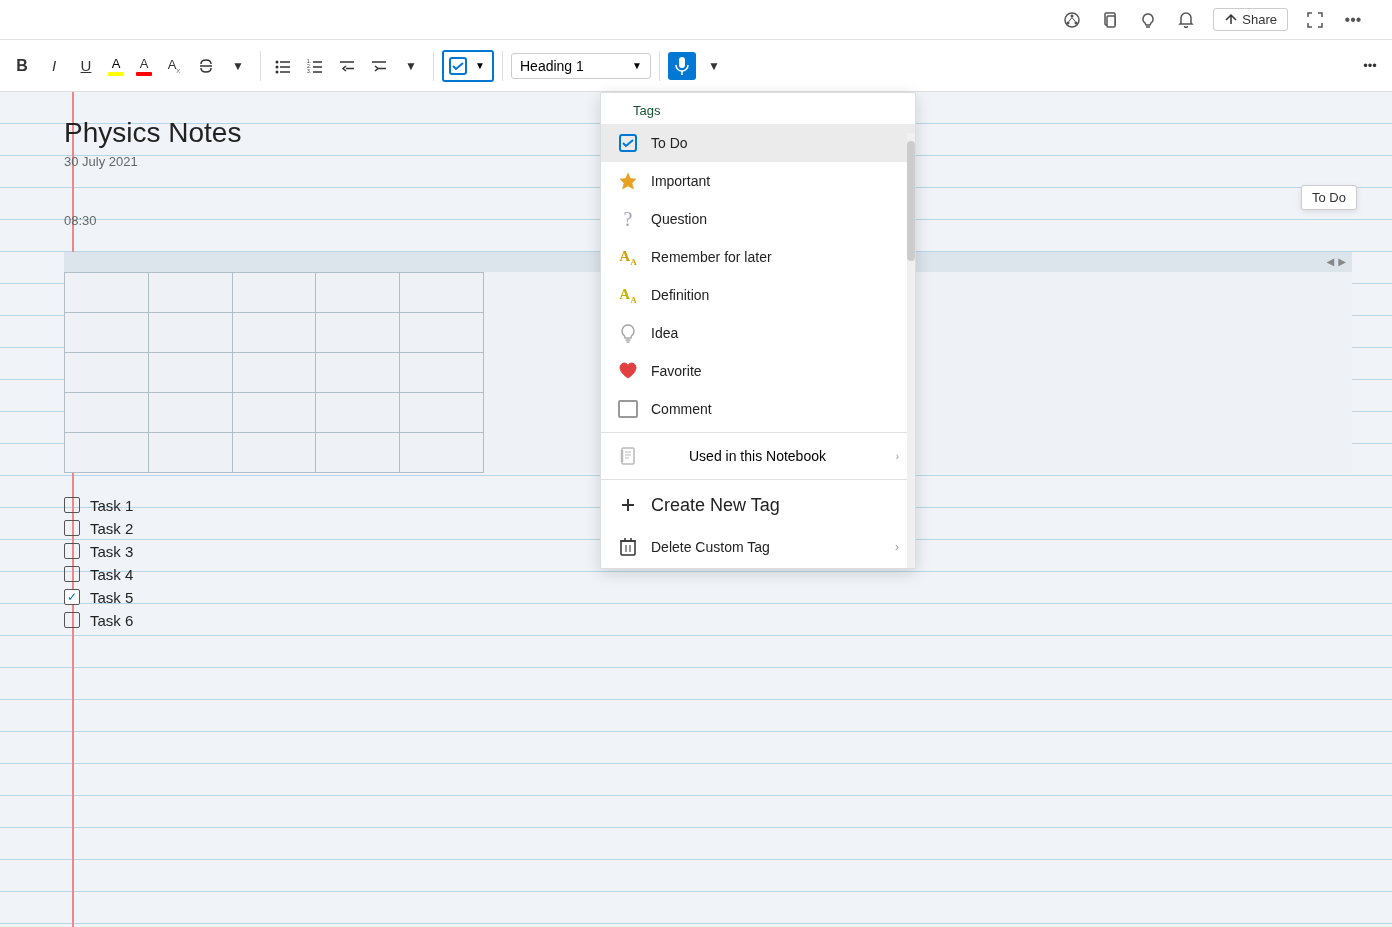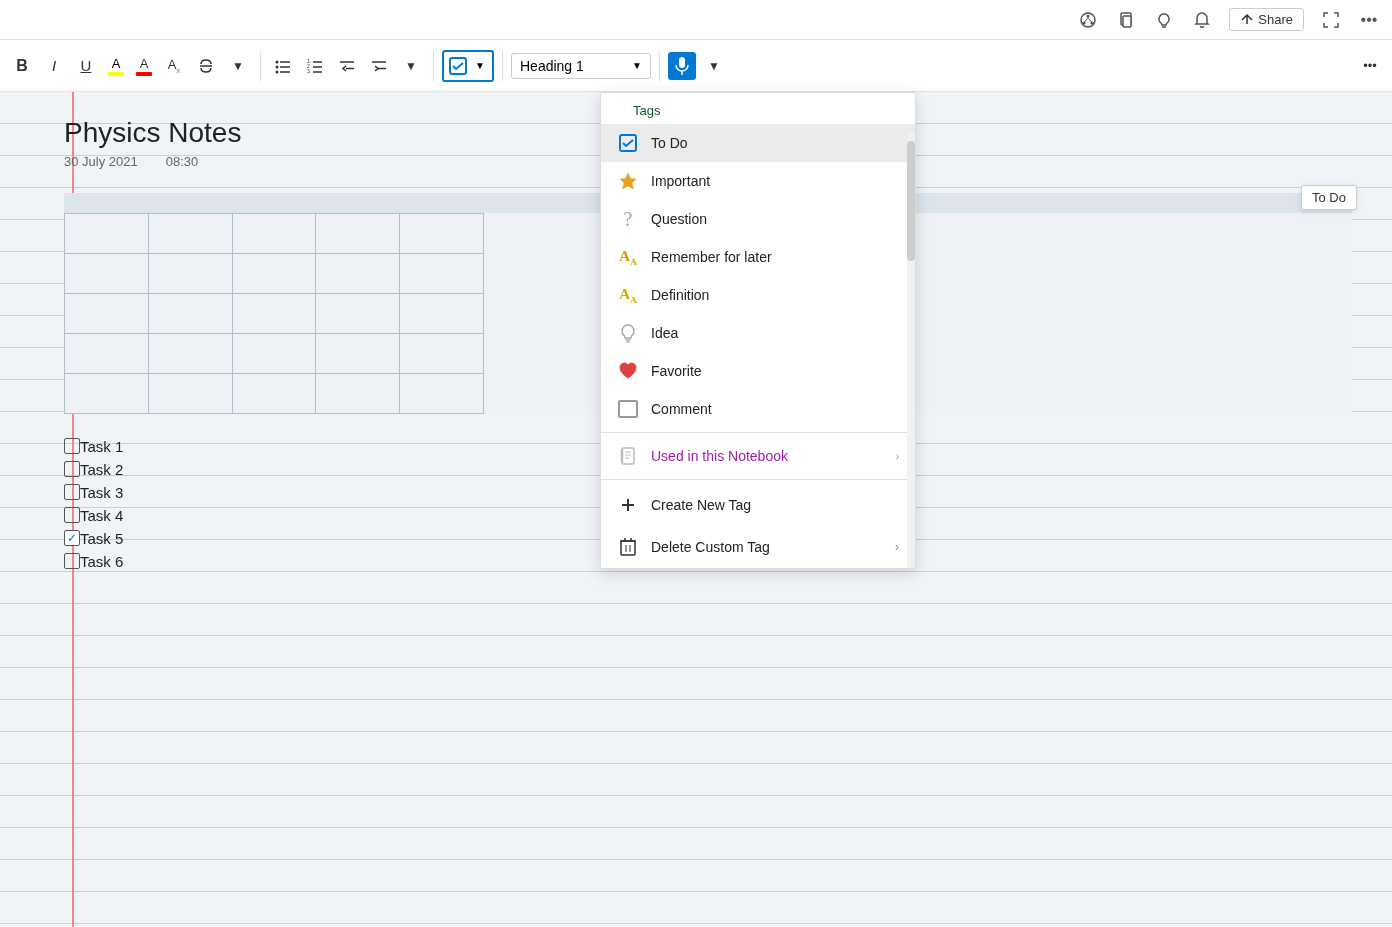--- a/index.html
+++ b/index.html
@@ -13,21 +13,21 @@
     }
 
     
     .title-bar {
       height: 40px;
       background: #fff;
       border-bottom: 1px solid #e0e0e0;
       display: flex;
       align-items: center;
       justify-content: flex-end;
-      padding-right: 12px;
+      padding-right: 28px;
       gap: 16px;
     }
     .title-bar-icon {
       width: 22px;
       height: 22px;
       display: flex;
       align-items: center;
       justify-content: center;
       color: #555;
       font-size: 16px;
@@ -210,22 +210,23 @@
       font-size: 28px;
       font-weight: 400;
       color: #222;
       margin-bottom: 4px;
       line-height: 1.2;
     }
     .note-meta {
       font-size: 13px;
       color: #666;
       display: flex;
-      gap: 28px;
+      gap: 44px;
       margin-bottom: 24px;
+      flex-direction: column;
     }
 
     
     .note-table-wrapper {
       margin-bottom: 24px;
       background: #eef2f7;
     }
     .note-table {
       border-collapse: collapse;
       width: 420px;
@@ -238,20 +239,21 @@
 
     
     .task-list {
       display: flex;
       flex-direction: column;
       gap: 6px;
     }
     .task-item {
       display: flex;
       align-items: center;
+      gap: 10px;
       font-size: 15px;
       color: #222;
     }
     .task-checkbox {
       width: 16px;
       height: 16px;
       border: 1.5px solid #555;
       border-radius: 2px;
       display: flex;
       align-items: center;
@@ -345,21 +347,21 @@
       font-size: 10px;
       color: #999;
     }
 
     .tags-create-item {
       display: flex;
       align-items: center;
       gap: 12px;
       padding: 10px 16px;
       cursor: pointer;
-      font-size: 14px;
+      font-size: 18px;
       color: #222;
     }
 
     .tags-delete-item {
       display: flex;
       align-items: center;
       gap: 12px;
       padding: 10px 16px;
       cursor: pointer;
       font-size: 14px;
@@ -724,21 +726,21 @@
     <div class="tags-submenu-item">
       <div class="tags-icon">
         <svg width="20" height="20" viewBox="0 0 20 20" fill="none">
           <rect x="4" y="2" width="12" height="16" rx="1" stroke="#bbb" stroke-width="1.5"></rect>
           <line x1="7" y1="6" x2="13" y2="6" stroke="#bbb" stroke-width="1"></line>
           <line x1="7" y1="9" x2="13" y2="9" stroke="#bbb" stroke-width="1"></line>
           <line x1="7" y1="12" x2="11" y2="12" stroke="#bbb" stroke-width="1"></line>
           <line x1="4" y1="4" x2="4" y2="16" stroke="#bbb" stroke-width="2.5"></line>
         </svg>
       </div>
-      <span style="color:#a21caf;">Used in this Notebook</span>
+      <span style="color:#000000;margin-left:38px;">Used in this Notebook</span>
       <span class="chevron">›</span>
     </div>
 
     <div class="tags-divider"></div>
 
     <div class="tags-create-item">
       <div class="tags-icon">
         <svg width="18" height="18" viewBox="0 0 18 18">
           <line x1="9" y1="3" x2="9" y2="15" stroke="#333" stroke-width="2"></line>
           <line x1="3" y1="9" x2="15" y2="9" stroke="#333" stroke-width="2"></line>

